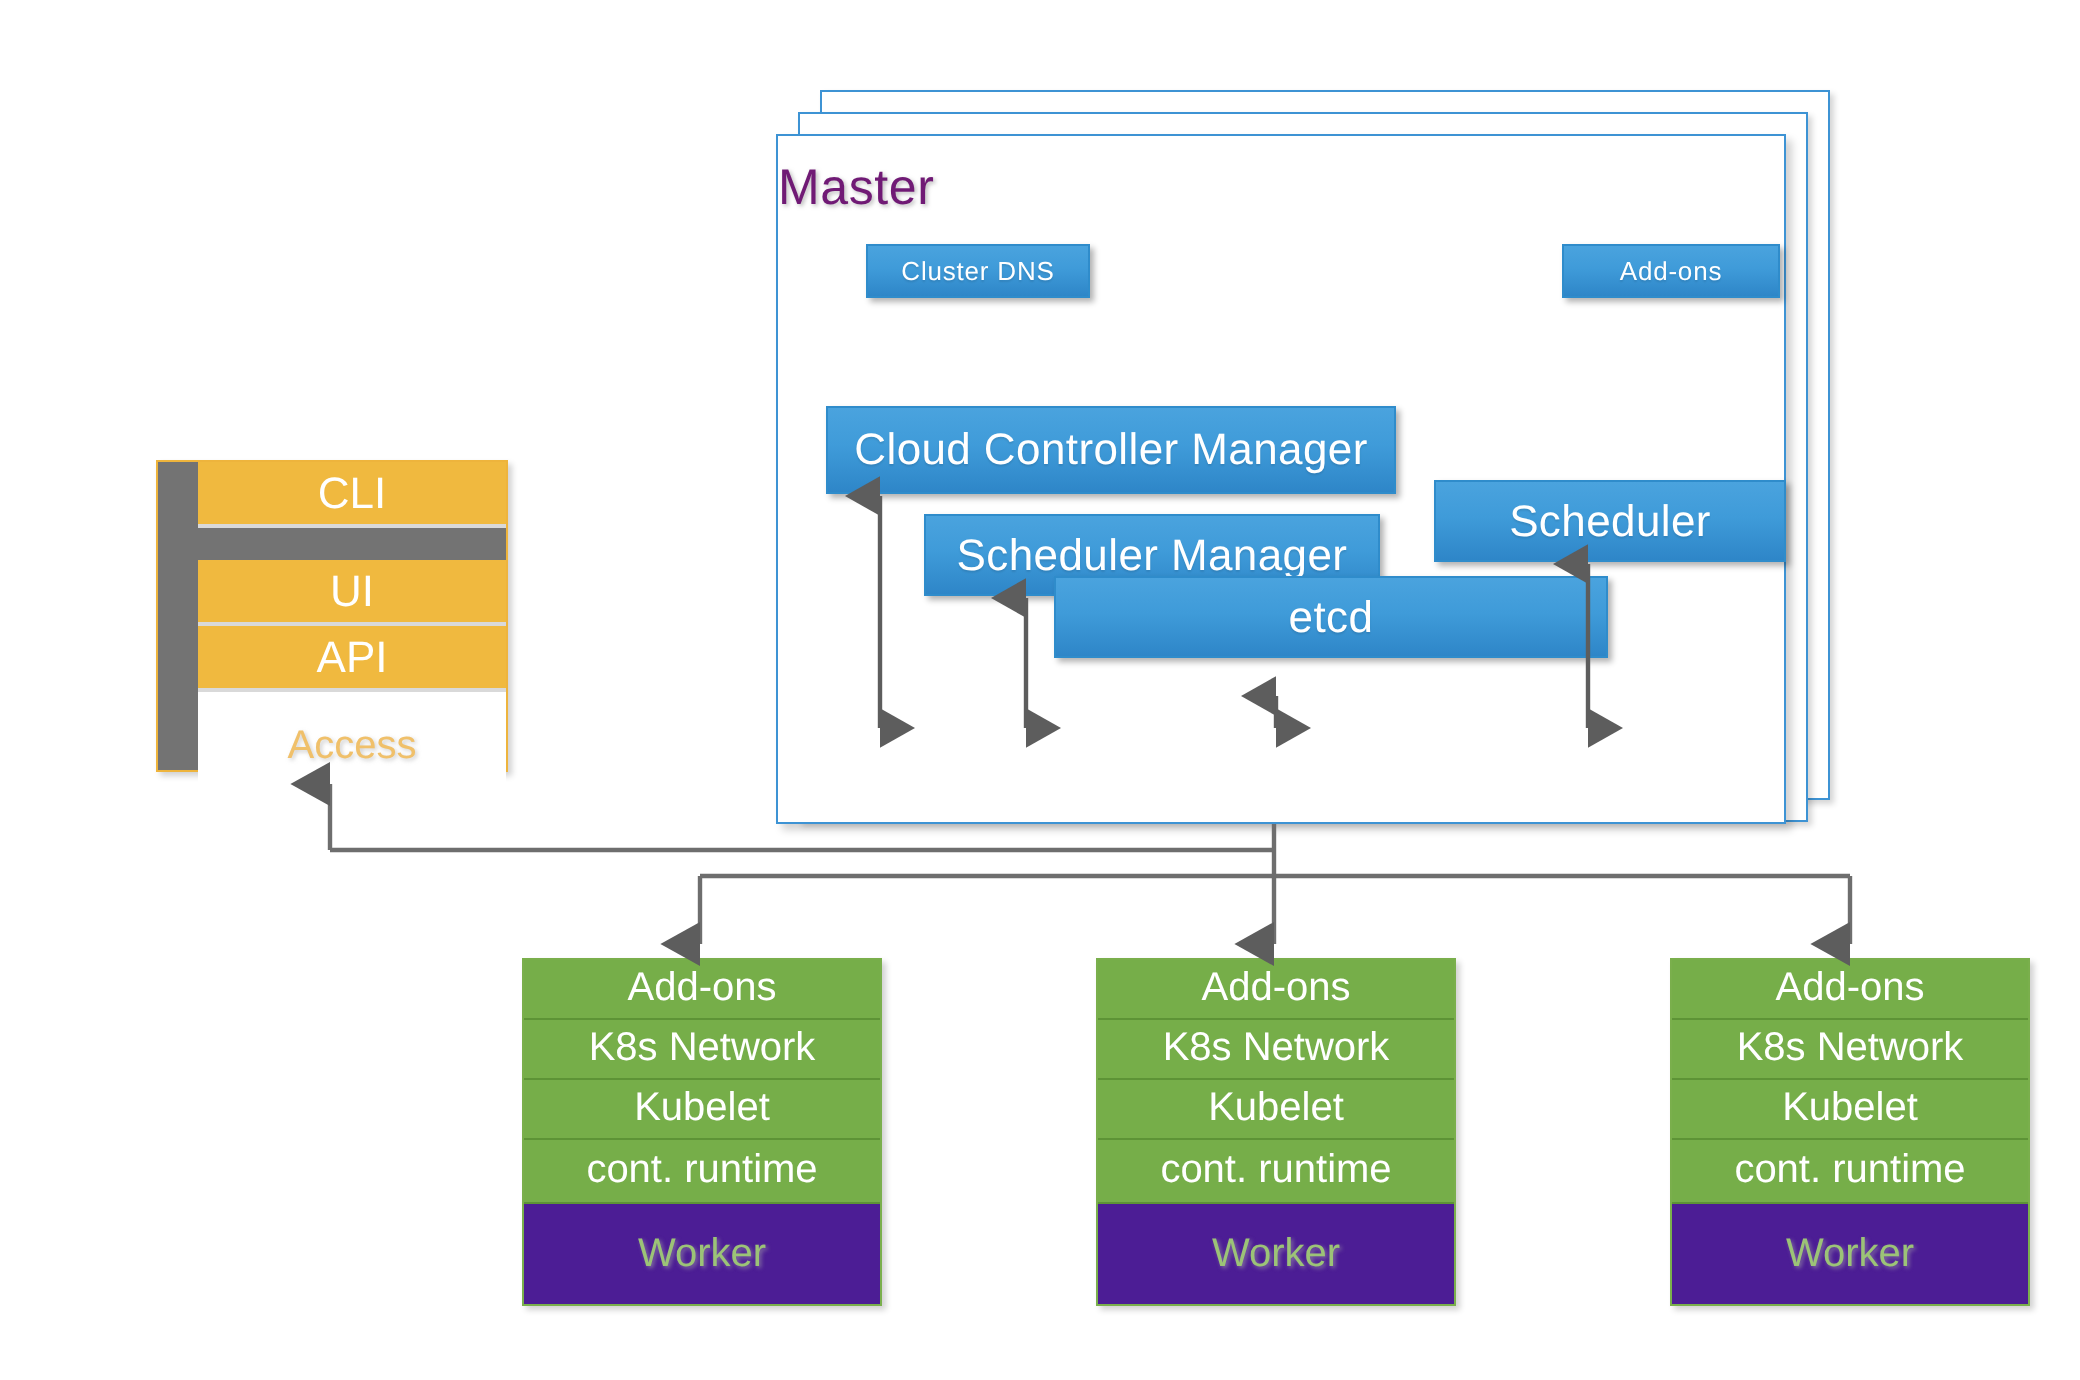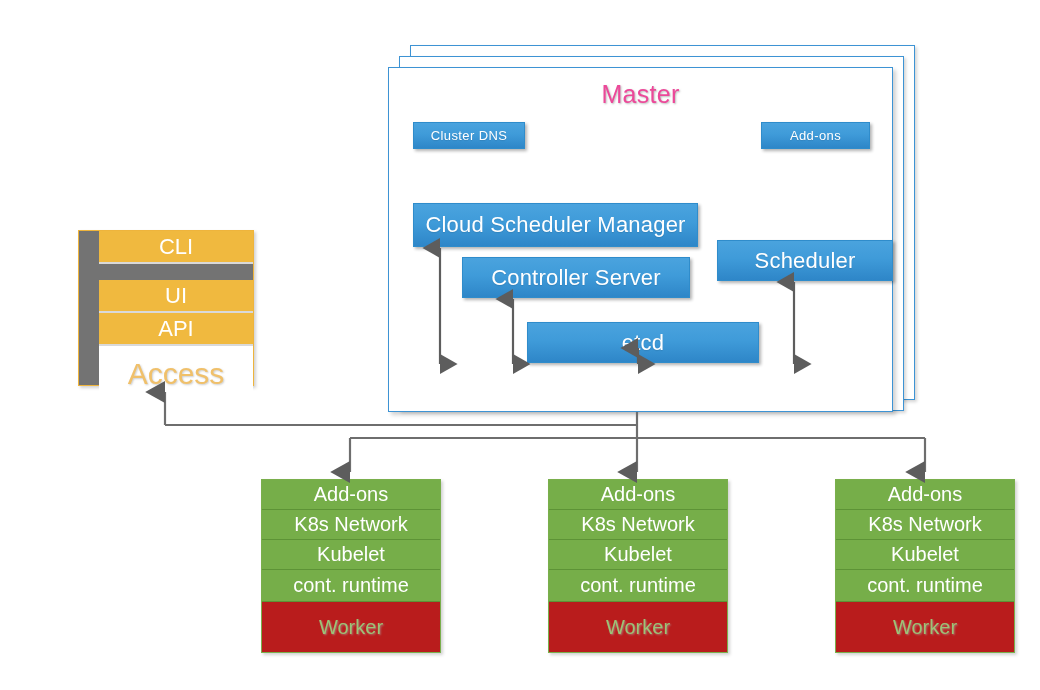--- a/index.html
+++ b/index.html
@@ -23,23 +23,22 @@
 
   .master-box {
     background: #ffffff;
     border: 1.5px solid #3d93d4;
     box-shadow: 3px 3px 4px rgba(0,0,0,0.18);
   }
 
   .master-title {
     position: absolute;
     left: 0; right: 0; top: 12px;
-    text-align: center;
     font-size: 25px;
-    color: #ec4899;
+    color: #701a75;
     text-shadow: 1px 1px 2px rgba(130,130,130,0.55);
     letter-spacing: .3px;
   }
 
   .runtime-box {
     border: 1.7px dashed #3d93d4;
     background: transparent;
   }
   .runtime-title {
     position: absolute;
@@ -55,60 +54,60 @@
     background: linear-gradient(180deg, #4aa3de 0%, #3f9bd9 45%, #2e86c8 100%);
     border: 1px solid #2f8ccb;
     color: #ffffff;
     display: flex;
     align-items: center;
     justify-content: center;
     box-shadow: 2px 2px 3px rgba(0,0,0,0.30);
     text-shadow: 0 1px 1px rgba(0,0,0,0.10);
     white-space: nowrap;
   }
-  .bluebox.small { font-size: 13px; letter-spacing: .4px; }
+  .bluebox.small { font-size: 13px; letter-spacing: .4px; margin-left: 20px; }
   .bluebox.big   { font-size: 22px; letter-spacing: .2px; }
 
   
   .stack-outer {
     background: #737373;
     border: 1px solid #eeb43c;
     box-shadow: 2px 2px 3px rgba(0,0,0,0.18);
     padding-left: 20px;
   }
   .bar-orange {
     background: #f0b93f;
     color: #ffffff;
     display: flex; align-items: center; justify-content: center;
     font-size: 22px;
     border-bottom: 2px solid #d9d9d9;
   }
   .bar-foot-orange {
     background: #ffffff;
     color: #f0c06a;
     display: flex; align-items: center; justify-content: center;
-    font-size: 30px;
+    font-size: 20px;
     text-shadow: 1px 1px 2px rgba(170,170,170,0.6);
   }
 
   
   .worker-outer {
     background: #ffffff;
     border: 1px solid #7aaf4c;
     box-shadow: 2px 2px 3px rgba(0,0,0,0.18);
   }
   .bar-green {
     background: #76ae49;
     color: #ffffff;
     display: flex; align-items: center; justify-content: center;
     font-size: 20px;
     border-bottom: 1.5px solid #5d9336;
   }
   .bar-foot-green {
-    background: #b91c1c;
+    background: #4c1d95;
     color: #9cc377;
     display: flex; align-items: center; justify-content: center;
     font-size: 20px;
     text-shadow: 1px 1px 2px rgba(170,170,170,0.6);
   }
 
   svg.wires { position: absolute; left: 0; top: 0; width: 1040px; height: 690px; pointer-events: none; }
 </style>
 </head>
 <body>
@@ -119,25 +118,25 @@
   <div class="abs shell" style="left:399px; top:56px; width:505px; height:355px;"></div>
 
   <div class="abs master-box" style="left:388px; top:67px; width:505px; height:345px;">
     <div class="master-title">Master</div>
 
     <div class="abs bluebox small" style="left:24px; top:54px; width:112px; height:27px;">Cluster DNS</div>
 
     <div class="abs bluebox small" style="left:372px; top:54px; width:109px; height:27px;">Add-ons</div>
 
 
-    <div class="abs bluebox big" style="left:24px; top:135px; width:285px; height:44px;">Cloud Scheduler Manager</div>
-
-    <div class="abs bluebox big" style="left:73px; top:189px; width:228px; height:41px;">Controller Server</div>
-
-    <div class="abs bluebox big" style="left:138px; top:254px; width:232px; height:41px;">etcd</div>
+    <div class="abs bluebox big" style="left:24px; top:135px; width:285px; height:44px;">Cloud Controller Manager</div>
+
+    <div class="abs bluebox big" style="left:73px; top:189px; width:228px; height:41px;">Scheduler Manager</div>
+
+    <div class="abs bluebox big" style="left:138px; top:220px; width:277px; height:41px;">etcd</div>
 
     <div class="abs bluebox big" style="left:328px; top:172px; width:176px; height:41px;">Scheduler</div>
 
 
     <svg class="abs" width="505" height="345" style="left:0; top:0;">
       <defs>
         <marker id="au" markerWidth="9" markerHeight="9" refX="4.5" refY="8" orient="auto">
           <path d="M4.5,0 L9,8 L0,8 Z" fill="#5d5d5d"></path>
         </marker>
         <marker id="ad" markerWidth="9" markerHeight="9" refX="4.5" refY="1" orient="auto">

